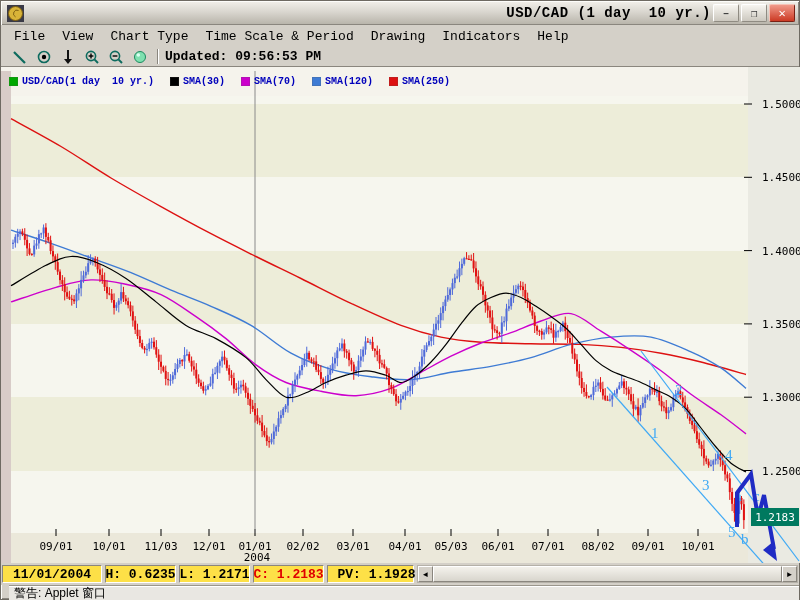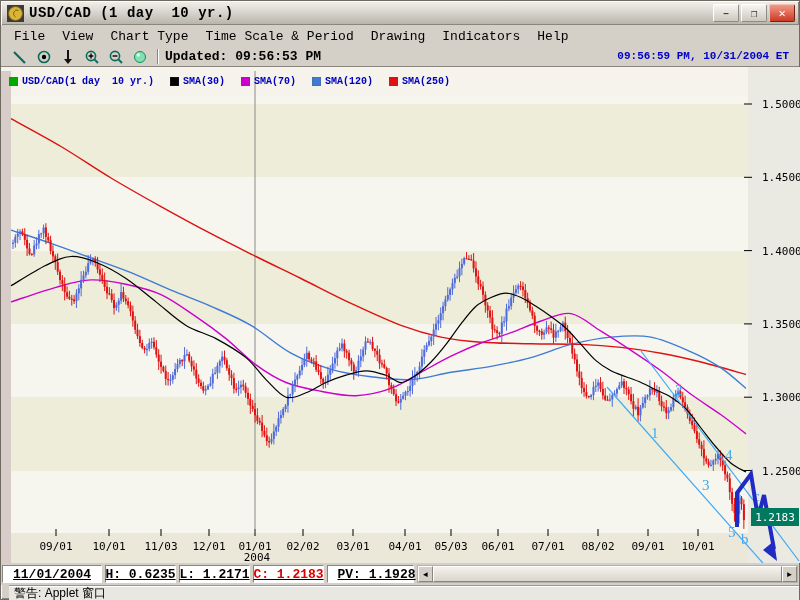--- a/index.html
+++ b/index.html
@@ -7,21 +7,21 @@
     font-family:"Liberation Mono","DejaVu Sans Mono",monospace; }
   .window { width:800px; height:600px; background:#d4d0c8; position:relative;
     border:1px solid #6e6a62; box-shadow: inset 1px 1px 0 #fdfdfa, inset -1px -1px 0 #8a867e; }
 
   
   .titlebar { height:23px; margin:1px 1px 0 1px; display:flex; align-items:center;
     background:linear-gradient(180deg,#f0eee8 0%,#d9d6cf 45%,#b9b5ab 100%);
     border-bottom:1px solid #8a867e; padding:0 3px; }
   .app-icon { width:17px; height:17px; margin:0 5px 0 2px; flex:0 0 auto; }
   .title-text { font-weight:bold; font-size:14px; letter-spacing:0.5px; color:#000; flex:1 1 auto;
-    white-space:pre; }
+    white-space:pre;text-align:right; }
   .winbtn { width:26px; height:18px; margin-left:2px; display:flex; align-items:center; justify-content:center;
     font-size:11px; font-weight:bold; color:#3a3a3a; cursor:default;
     background:linear-gradient(180deg,#f7f5f0,#ccc8bf); border:1px solid #8f8b82;
     border-top-color:#fff; border-left-color:#fff; border-radius:2px; }
   .winbtn.close { background:linear-gradient(180deg,#f09a8a,#cc3a24); color:#fff; font-size:12px;
     border-color:#7a2013; border-top-color:#f6c2b6; border-left-color:#f6c2b6; }
 
   
   .menubar { height:22px; display:flex; align-items:center; padding-left:13px; background:#d4d0c8; }
   .menu-item { font-size:13px; color:#000; margin-right:17px; white-space:pre; cursor:default; }
@@ -41,21 +41,21 @@
   .legend { position:absolute; left:8px; top:9px; display:flex; align-items:center; z-index:3; }
   .legend-item { display:flex; align-items:center; margin-right:16px; }
   .legend-item .sw { width:9px; height:9px; margin-right:4px; border:1px solid #55555533; }
   .legend-item .lt { font-size:10px; font-weight:bold; color:#0000bb; white-space:pre; }
   #chart-host { position:absolute; left:0; top:0; width:800px; height:496px; }
 
   
   .statusrow { height:22px; background:#d4d0c8; display:flex; align-items:center; padding:2px 1px; }
   .stat-box { height:18px; display:flex; align-items:center; justify-content:center;
     border:1px solid #8a867e; border-bottom-color:#fff; border-right-color:#fff;
-    margin-right:3px; font-size:13px; font-weight:bold; white-space:pre; background:#ffffff;text-decoration:underline; }
+    margin-right:3px; font-size:13px; font-weight:bold; white-space:pre; background:#fde047; }
   .scrollbar { flex:1 1 auto; height:18px; display:flex; align-items:center; background:#ece9e2;
     border:1px solid #b5b1a8; }
   .sb-btn { width:15px; height:16px; background:#d4d0c8; border:1px solid #8a867e;
     border-top-color:#fff; border-left-color:#fff; font-size:8px; display:flex; align-items:center;
     justify-content:center; color:#000; }
   .sb-thumb { flex:1 1 auto; height:16px; background:linear-gradient(180deg,#f4f2ec,#d8d5cd);
     border:1px solid #8a867e; border-top-color:#fff; border-left-color:#fff; }
 
   
   .warnbar { height:16px; background:#e9e7e2; border-top:1px solid #9a968c; box-shadow:inset 0 1px 0 #fff;
@@ -123,21 +123,20 @@
         </svg>
     </div>
     <div class="tool">
       <svg width="16" height="16">
           <circle cx="8" cy="8" r="5.5" fill="#7fe0b0" stroke="#1d8a60" stroke-width="1"></circle>
           <circle cx="6.3" cy="6" r="1.8" fill="#d9fff0"></circle>
         </svg>
     </div>
     <div class="tb-sep"></div>
     <span class="updated">Updated: 09:56:53 PM</span>
-    <span class="tb-right">09:56:59 PM, 10/31/2004 ET</span>
   </div>
 
   <div class="chartarea">
     <div class="legend">
       <div class="legend-item">
         <span class="sw" style="background: rgb(0, 168, 0);"></span>
         <span class="lt">USD/CAD(1 day  10 yr.)</span>
       </div>
       <div class="legend-item">
         <span class="sw" style="background: rgb(0, 0, 0);"></span>

